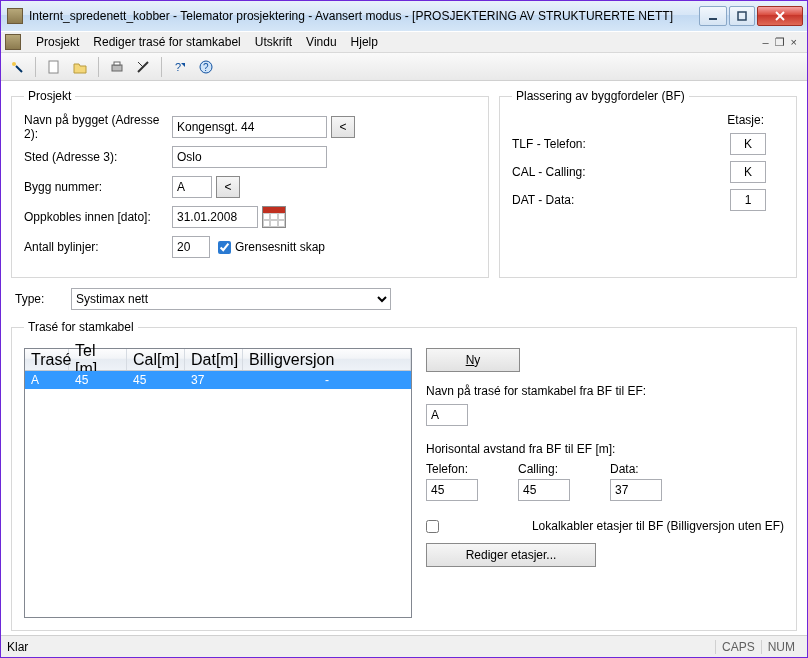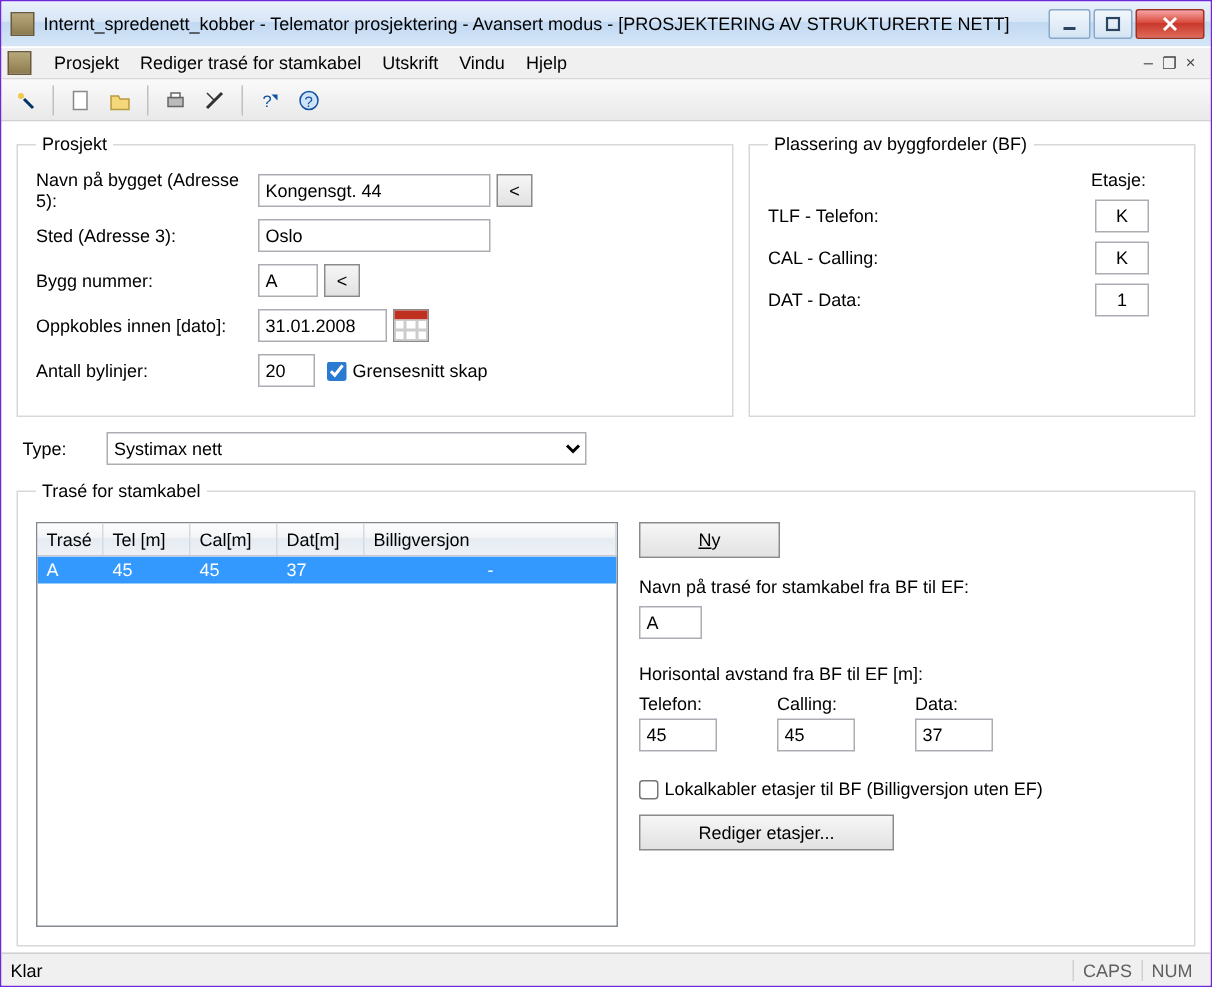--- a/index.html
+++ b/index.html
@@ -45,39 +45,39 @@
   .formrow .w160 { width:155px; }
   .formrow .w100 { width:155px; }
   .formrow .w40 { width:40px; }
   .formrow .w38 { width:38px; }
   .smallbtn { width:24px; height:22px; border:1px solid #8a8a8a; background:linear-gradient(#f6f6f6,#e2e2e2); margin-left:4px; font: inherit; cursor:default; display:flex; align-items:center; justify-content:center;}
   .calbtn { width:24px; height:22px; border:1px solid #8a8a8a; background:#fff; margin-left:4px; display:flex; flex-direction:column; }
   .calbtn .top { height:6px; background:#c03020; }
   .calbtn .grid { flex:1; display:grid; grid-template-columns:repeat(3,1fr); grid-template-rows:repeat(2,1fr); }
   .calbtn .grid div { border:1px solid #ccc; }
 
-  .checkbox { display:flex; align-items:center; gap:4px; }
+  .checkbox { display:flex; align-items:center; gap:4px;justify-content:space-between; }
   .checkbox input { width:13px; height:13px; accent-color:#2a7ad2;}
 
   .plasser .hdr { display:flex; }
   .plasser .hdr .sp { flex:1; }
   .plasser .prow { display:flex; align-items:center; margin:6px 0; height:22px;}
   .plasser .prow label { flex:1; }
   .plasser .prow input { width:36px; height:22px; border:1px solid #abadb3; text-align:center; font:inherit; margin-right:18px;}
 
   .typerow { display:flex; align-items:center; margin:10px 0 6px 0; }
   .typerow label { width:60px; padding-left:4px; }
   .typerow select { width:320px; height:22px; border:1px solid #abadb3; font:inherit; background:#fff;}
 
   
   .trase { flex:1; display:flex; flex-direction:column; margin-top:4px; }
   .trase fieldset { flex:1; display:flex; flex-direction:column; }
   .traseinner { flex:1; display:flex; gap:14px; padding-top:4px;}
   .tablewrap { width:388px; border:1px solid #828790; background:#fff; display:flex; flex-direction:column; }
-  .thead { display:flex; background:linear-gradient(#fdfdfe,#f2f4f7 45%,#e6ebf2 46%,#eef2f7); border-bottom:1px solid #c5c9cf; height:22px; align-items:center; font-size:12px;}
+  .thead { display:flex; background:linear-gradient(#fdfdfe,#f2f4f7 45%,#e6ebf2 46%,#eef2f7); border-bottom:1px solid #c5c9cf; height:22px; align-items:center; font-size:16px;}
   .thead .th { padding:0 6px; border-right:1px solid #d6dbe2; height:100%; display:flex; align-items:center;}
   .tbody { flex:1; overflow:auto; }
   .trow { display:flex; height:18px; align-items:center; font-size:12px;}
   .trow.sel { background:#3399ff; color:#fff; }
   .trow .td { padding:0 6px; }
   .cA{width:44px;} .cB{width:58px;} .cC{width:58px;} .cD{width:58px;} .cE{flex:1;}
 
   .rightpane { flex:1; display:flex; flex-direction:column; gap:6px; padding-top:0;}
   .btnrow { display:flex; gap:18px; }
   .winbtn { width:94px; height:24px; border:1px solid #8a8a8a; background:linear-gradient(#f6f6f6,#e2e2e2); font:inherit; cursor:default;}
@@ -179,21 +179,21 @@
           <text x="4" y="11" font-size="10" fill="#1252a0">?</text>
         </svg>
       </div>
   </div>
 
   <div class="client">
     <div class="row">
       <fieldset class="prosjekt">
         <legend>Prosjekt</legend>
         <div class="formrow">
-          <label>Navn på bygget (Adresse 5):</label>
+          <label>Navn på bygget (Adresse 2):</label>
           <input class="w160" type="text" value="Kongensgt. 44" style="">
           <button class="smallbtn">&lt;</button>
         </div>
         <div class="formrow">
           <label>Sted (Adresse 3):</label>
           <input class="w100" type="text" value="Oslo" style="">
         </div>
         <div class="formrow">
           <label>Bygg nummer:</label>
           <input class="w40" type="text" value="A" style="">

